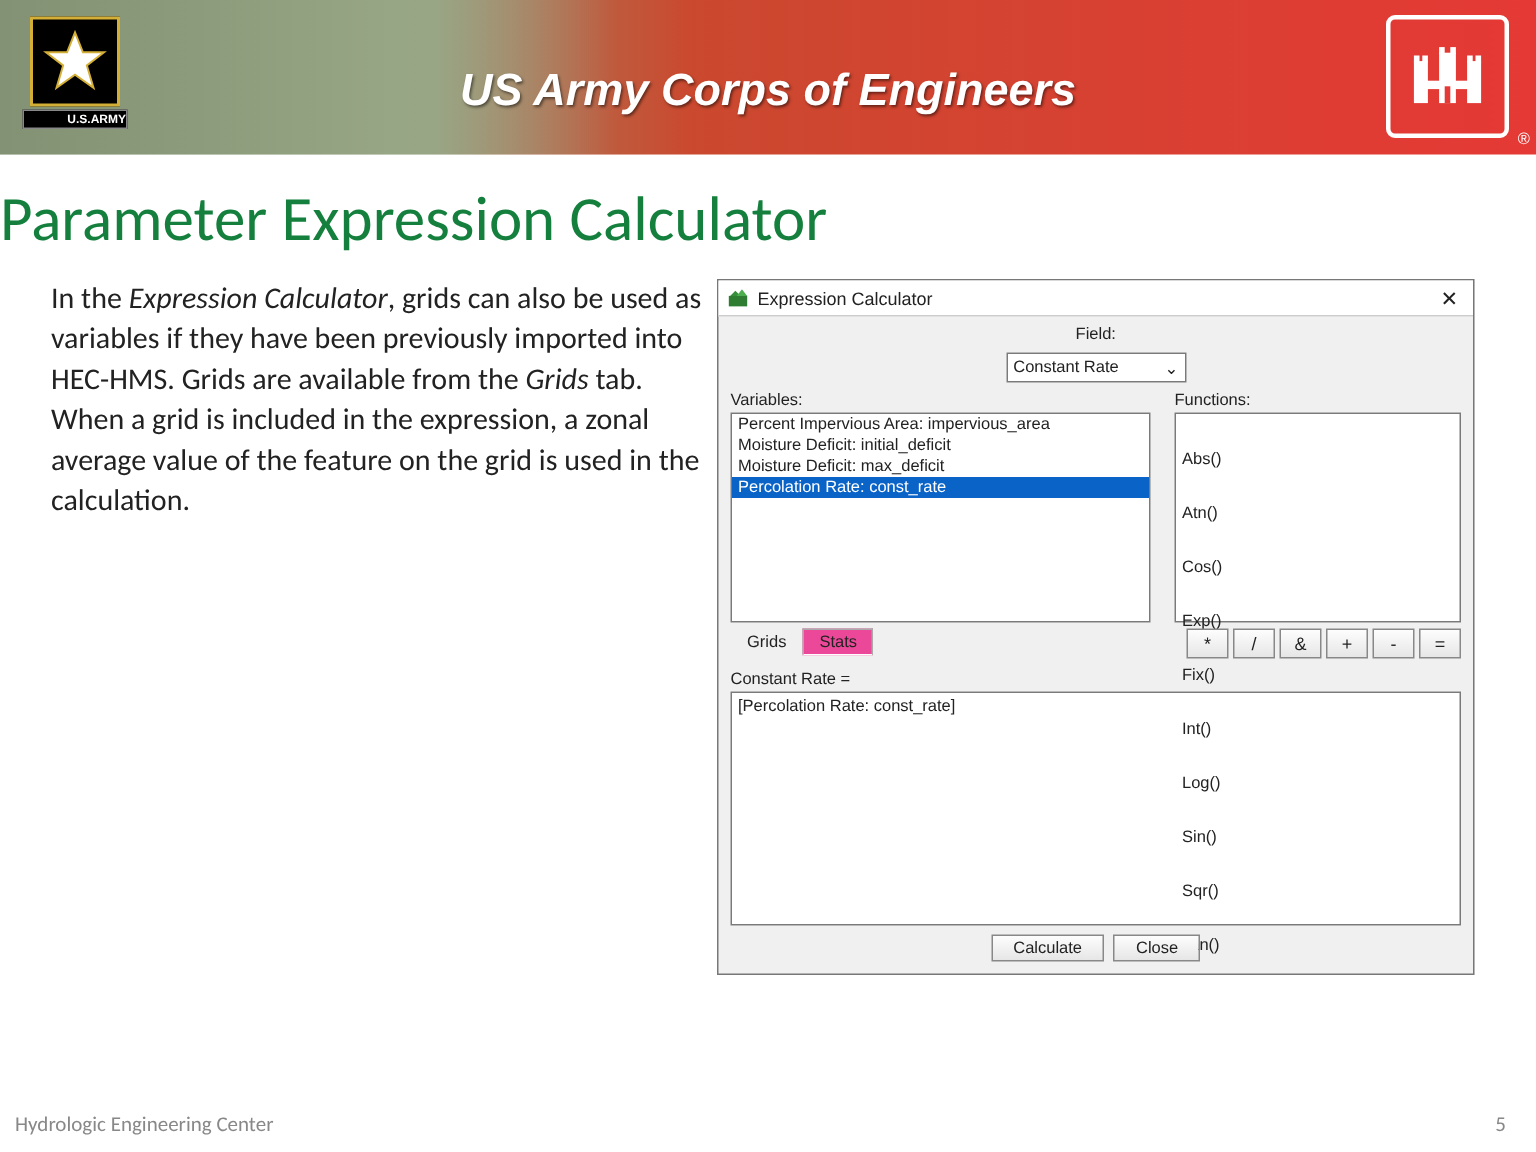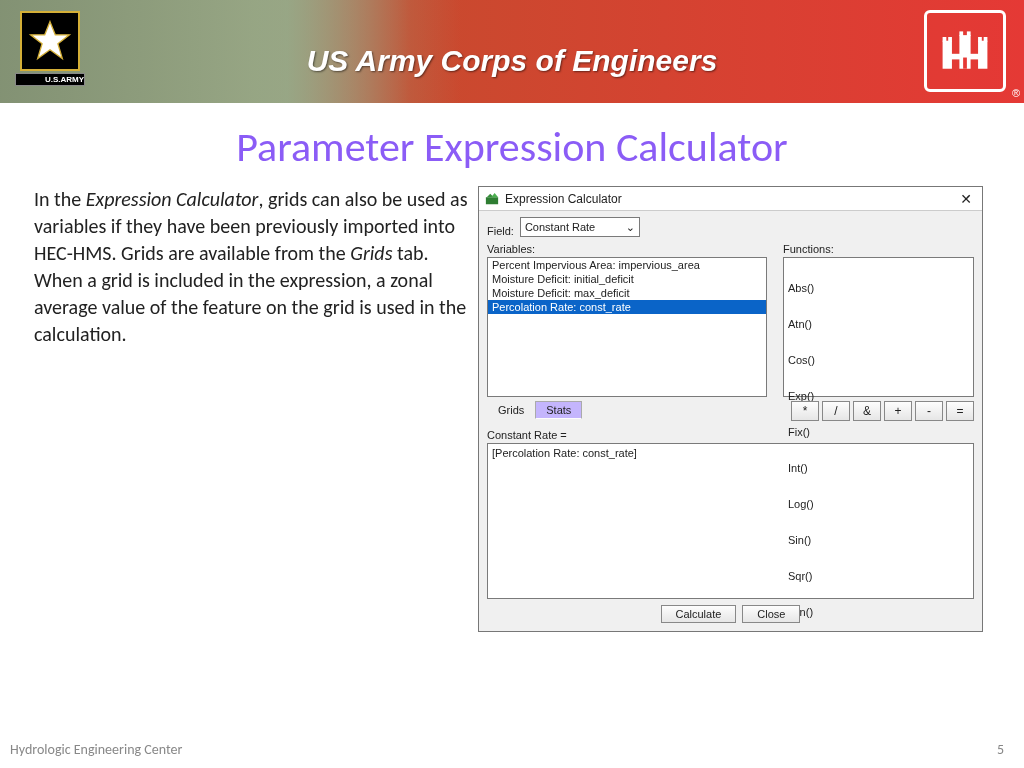--- a/index.html
+++ b/index.html
@@ -11,46 +11,46 @@
 .banner-title { position: absolute; left: 50%; transform: translateX(-50%); top: 44px; color:#fff; font-size: 30px; font-weight: bold; font-style: italic; text-shadow: 1px 1px 2px rgba(0,0,0,0.5); white-space: nowrap; }
 .army-logo { position:absolute; left:15px; top:11px; width:70px; height:82px; }
 .army-star { width:60px; height:60px; background:#000; border:2px solid #d4af37; display:flex; align-items:center; justify-content:center; margin:0 auto; }
 .army-star svg { width:44px; height:44px; }
 .army-label { background:#000; color:#fff; font-size:8px; text-align:right; padding:1px 0; margin-top:2px; border:1px solid #888; font-weight:bold; }
 .usace-logo { position:absolute; right:18px; top:10px; width:82px; height:82px; border:3px solid #fff; border-radius:6px; display:flex; align-items:center; justify-content:center; background:rgba(229,57,53,0.3); }
 .usace-logo svg { width:56px; height:56px; }
 .reg-mark { position:absolute; right:4px; bottom:4px; color:#fff; font-size:11px; }
 
 
-.slide-title { text-align:center; font-size:42px; font-weight:400; color:#8b5cf6; margin-top:18px; font-family: Calibri, "Segoe UI", sans-serif; }
+.slide-title { text-align:left; font-size:42px; font-weight:400; color:#15803d; margin-top:18px; font-family: Calibri, "Segoe UI", sans-serif; }
 .content-row { display:flex; padding: 14px 28px 0 34px; gap: 4px; }
 .body-text { width: 440px; font-size:20px; color:#222; line-height:1.35; font-family: Calibri, "Segoe UI", sans-serif; }
 .body-text em { font-style: italic; }
 
 
 .dialog { width: 505px; border:1px solid #777; background:#f0f0f0; font-size:11px; color:#222; }
 .dlg-titlebar { height:24px; background:#fff; display:flex; align-items:center; padding:0 6px; border-bottom:1px solid #ccc; }
 .dlg-icon { width:14px; height:14px; margin-right:6px; display:inline-flex; }
 .dlg-title { flex:1; font-size:12px; }
 .dlg-close { font-size:14px; cursor:default; padding:0 4px; }
 .dlg-body { padding:6px 8px 8px 8px; }
-.field-row { display:flex; align-items:flex-end; gap:6px; margin-bottom:6px; }
+.field-row { display:flex; align-items:center; gap:6px; margin-bottom:6px;flex-direction:column; }
 .field-select { width:120px; height:20px; border:1px solid #7a7a7a; background:#fff; display:flex; align-items:center; justify-content:space-between; padding:0 4px; font-size:11px; }
 .two-col { display:flex; gap:16px; }
 .col-left { width: 280px; }
 .col-right { flex:1; }
 .sect-label { margin-bottom:2px; }
 .listbox { border:1px solid #7a7a7a; background:#fff; height:140px; overflow:hidden; font-size:11px; }
 .listbox .item { padding:1px 4px; white-space:nowrap; }
 .listbox .item.selected { background:#0a64c8; color:#fff; }
 .func-list { border:1px solid #7a7a7a; background:#fff; height:140px; font-size:11px; }
 .func-list .item { padding:0px 4px;margin-top:24px; }
 .tabs-row { display:flex; align-items:center; margin-top:4px; gap:0; }
 .tab { padding:2px 10px; font-size:11px; border:1px solid transparent; }
-.tab.active { background:#c4b5fd; border:1px solid #aaa; border-bottom:1px solid #fdfdfd; }
+.tab.active { background:#ec4899; border:1px solid #aaa; border-bottom:1px solid #fdfdfd; }
 .op-row { display:flex; gap:3px; margin-top:4px; justify-content:flex-end; }
 .op-btn { width:28px; height:20px; border:1px solid #888; background:linear-gradient(#fdfdfd,#e6e6e6); font-size:12px; text-align:center; line-height:18px; }
 .expr-label { margin-top:8px; font-size:11px; }
 .expr-box { border:1px solid #7a7a7a; background:#fff; height:156px; padding:3px 4px; font-size:11px; margin-top:2px; }
 .dlg-btns { display:flex; justify-content:center; gap:6px; margin-top:6px; }
 .dlg-btn { border:1px solid #888; background:linear-gradient(#fdfdfd,#e6e6e6); padding:2px 14px; font-size:11px; }
 
 
 .footer { position:absolute; bottom:10px; left:10px; right:20px; display:flex; justify-content:space-between; color:#888; font-size:14px; font-family: Calibri, sans-serif; }
 </style>

